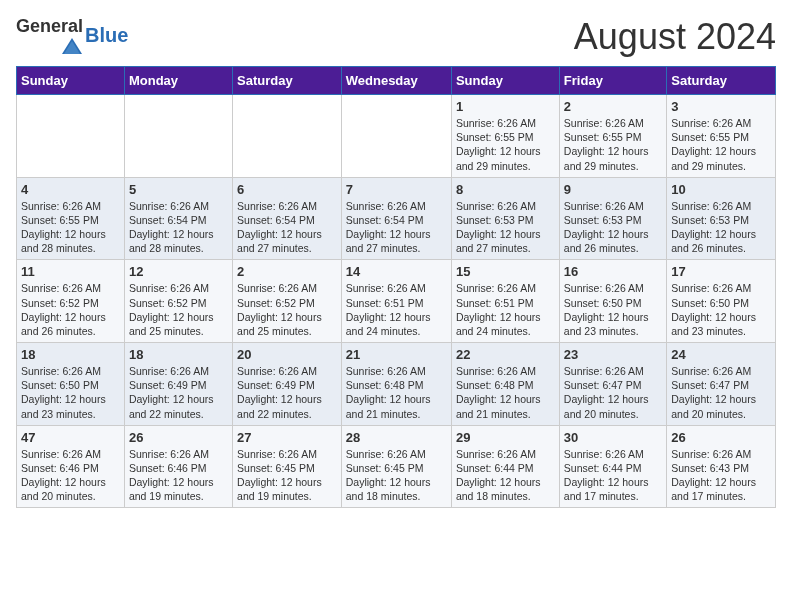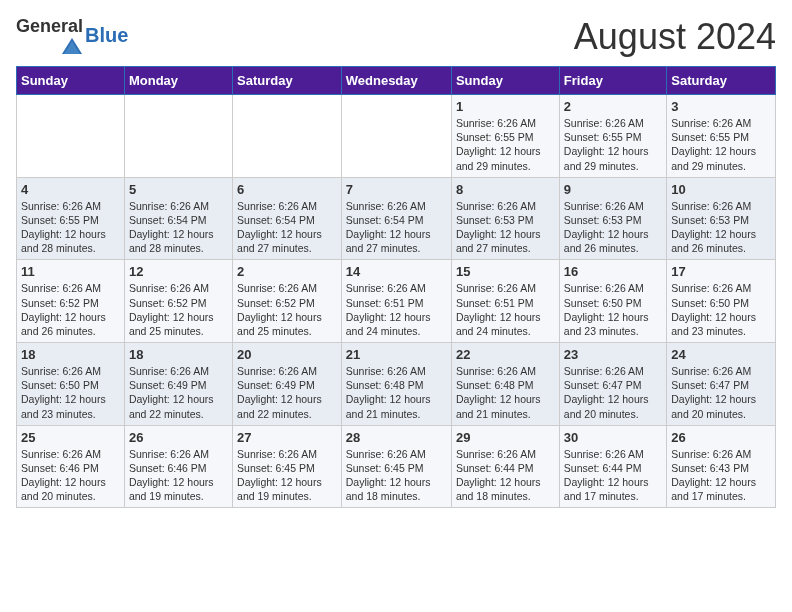--- a/index.html
+++ b/index.html
@@ -299,21 +299,21 @@
         <td>
           <span class="day-num">24</span>
           <div class="day-info" style="white-space: pre-line;">Sunrise: 6:26 AM
 Sunset: 6:47 PM
 Daylight: 12 hours
 and 20 minutes.</div>
         </td>
       </tr>
       <tr>
         <td>
-          <span class="day-num">25</span>
+          <span class="day-num">47</span>
           <div class="day-info" style="white-space: pre-line;">Sunrise: 6:26 AM
 Sunset: 6:46 PM
 Daylight: 12 hours
 and 20 minutes.</div>
         </td>
         <td>
           <span class="day-num">26</span>
           <div class="day-info" style="white-space: pre-line;">Sunrise: 6:26 AM
 Sunset: 6:46 PM
 Daylight: 12 hours

